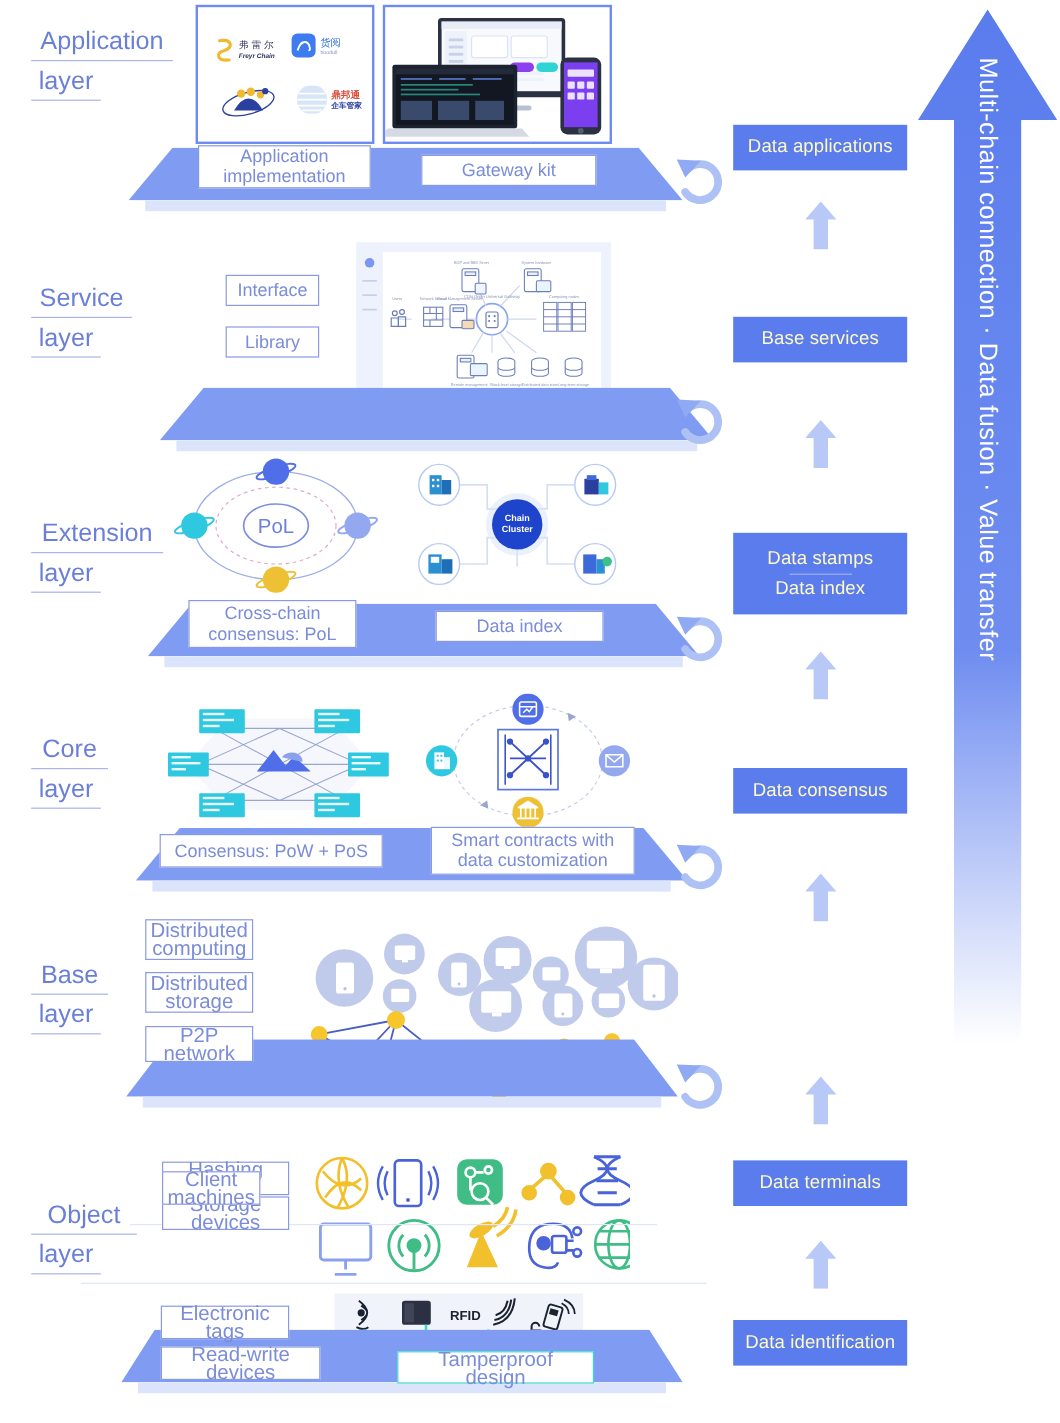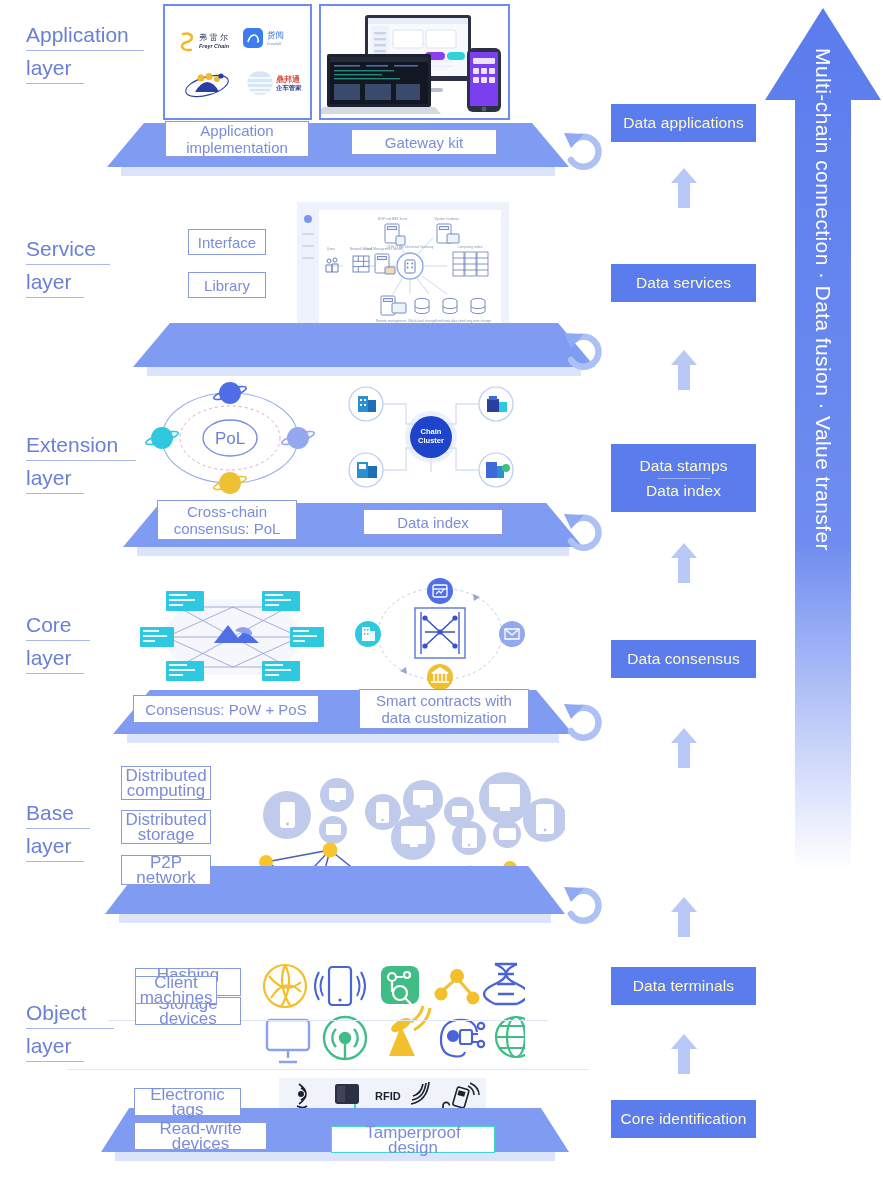--- a/index.html
+++ b/index.html
@@ -6,21 +6,21 @@
   body{
     width:883px;height:1186px;position:relative;overflow:hidden;
     background:#ffffff;
     font-family:"Liberation Sans","DejaVu Sans",sans-serif;
     color:#6679d6;
   }
   .canvas{position:absolute;inset:0;}
   .abs{position:absolute;}
 
   
-  .layer-name{position:absolute;width:140px;left:26px;}
+  .layer-name{position:absolute;width:140px;left:26px;text-align:center;}
   .layer-name .ln-w{
     display:block;font-size:21px;line-height:25px;color:#6a7fd8;
     padding-bottom:3px;white-space:nowrap;
   }
   .layer-name .ln-w.u1{border-bottom:1.6px solid #a9b6e8;width:118px;}
   .layer-name .ln-w.u2{border-bottom:1.6px solid #a9b6e8;width:58px;margin-top:4px;}
 
   
   .slab{position:absolute;}
   .slab .top{
@@ -753,21 +753,21 @@
   <div class="rlabel" style="left:611px;top:104px;width:145px;height:38px">
     <span>Data applications</span>
   </div>
   <div class="uparrow" style="left:671px;top:168px">
     <svg width="26" height="40" viewBox="0 0 26 40">
         <path d="M13 0 L26 15 H19 V40 H7 V15 H0 Z" fill="#b9c9f7"></path>
       </svg>
   </div>
 
   <div class="rlabel" style="left:611px;top:264px;width:145px;height:38px">
-    <span>Data services</span>
+    <span>Base services</span>
   </div>
   <div class="uparrow" style="left:671px;top:350px">
     <svg width="26" height="40" viewBox="0 0 26 40">
         <path d="M13 0 L26 15 H19 V40 H7 V15 H0 Z" fill="#b9c9f7"></path>
       </svg>
   </div>
 
   <div class="rlabel" style="left:611px;top:444px;width:145px;height:68px">
     <span>Data stamps</span>
     <span class="sep"></span>
@@ -797,21 +797,21 @@
   <div class="rlabel" style="left:611px;top:967px;width:145px;height:38px">
     <span>Data terminals</span>
   </div>
   <div class="uparrow" style="left:671px;top:1034px">
     <svg width="26" height="40" viewBox="0 0 26 40">
         <path d="M13 0 L26 15 H19 V40 H7 V15 H0 Z" fill="#b9c9f7"></path>
       </svg>
   </div>
 
   <div class="rlabel" style="left:611px;top:1100px;width:145px;height:38px">
-    <span>Core identification</span>
+    <span>Data identification</span>
   </div>
 
   <div class="bigarrow">
     <svg width="120" height="866" viewBox="0 0 120 866" preserveAspectRatio="none" style="position:absolute;inset:0">
       <defs>
         <linearGradient id="ag" x1="0" y1="0" x2="0" y2="1">
           <stop offset="0%" stop-color="#5a7ced"></stop>
           <stop offset="62%" stop-color="#6f8df0"></stop>
           <stop offset="100%" stop-color="#ffffff"></stop>
         </linearGradient>

